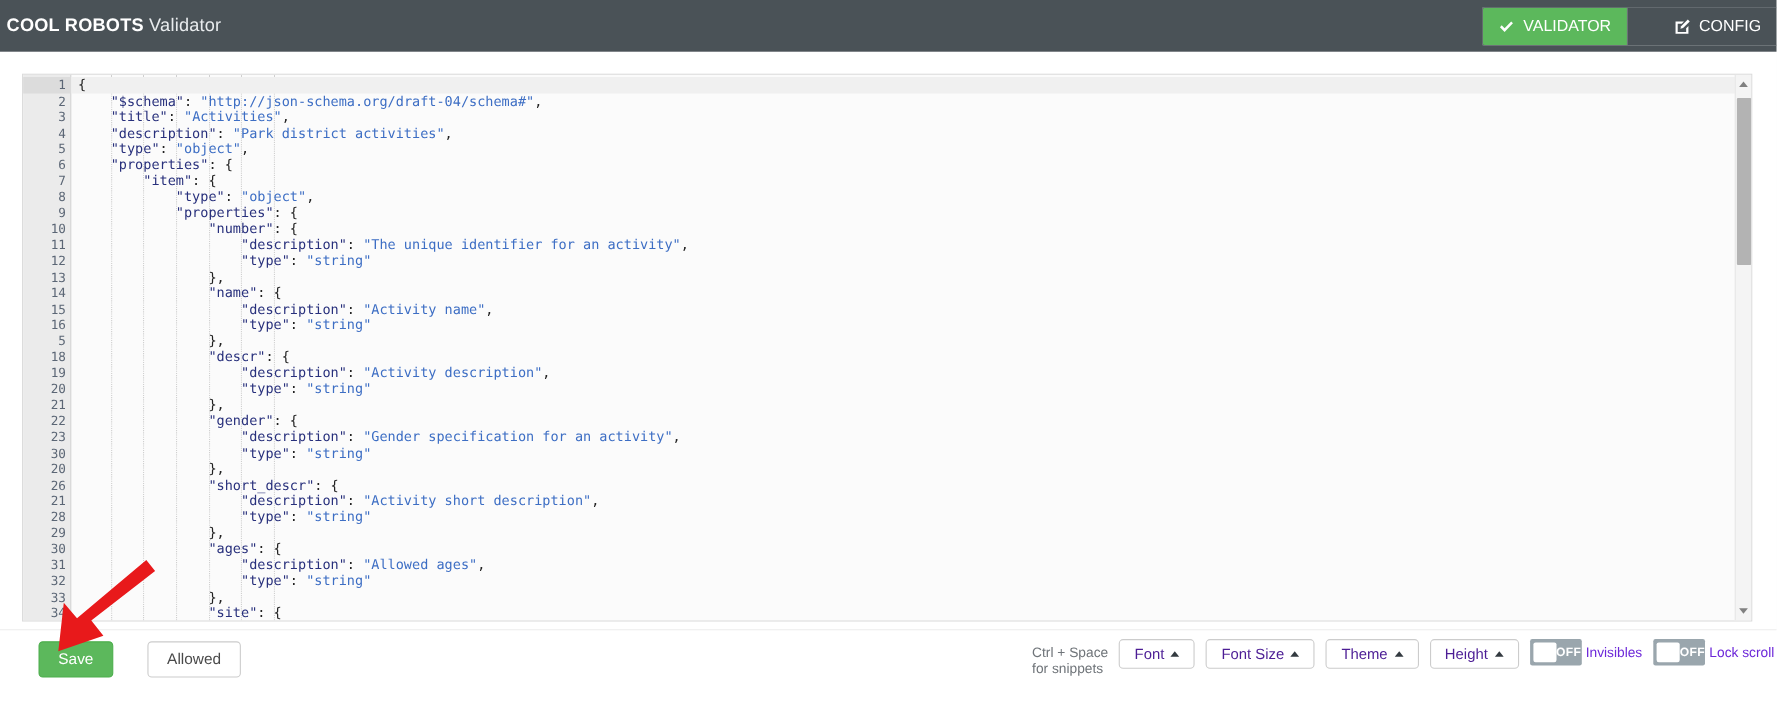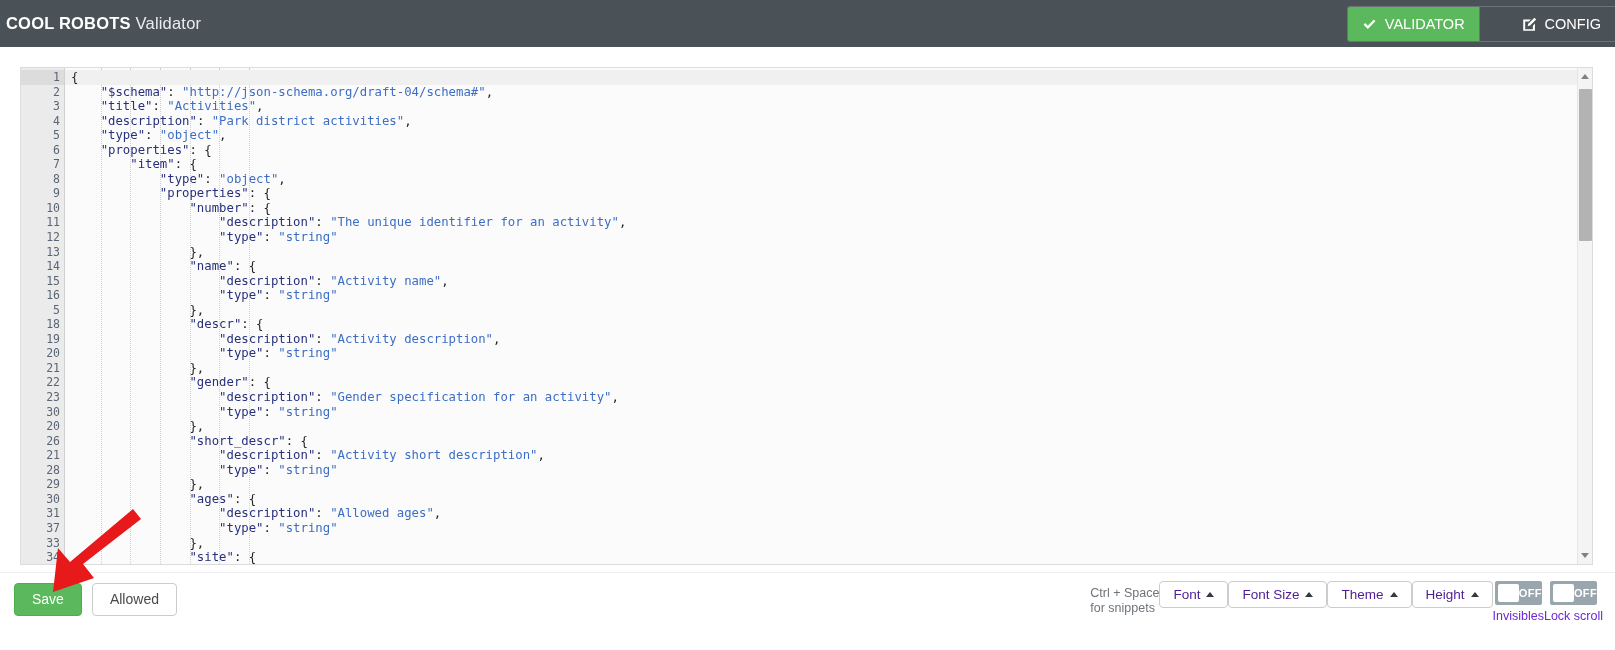--- a/index.html
+++ b/index.html
@@ -148,31 +148,32 @@
   #btn-left {
     position: absolute; left: 14px; top: 10px;
     display: flex; gap: 10px; align-items: center;
   }
   .btn {
     font-size: 14px;
     padding: 7px 17px;
     border-radius: 4px;
     cursor: pointer;
     line-height: 1.2;
+    margin-left: 21px;
   }
   #save-btn {
     background: #5cb85c; border: 1px solid #4cae4c; color: #ffffff;
   }
   #cancel-btn {
     background: #ffffff; border: 1px solid #cccccc; color: #4a4a4a;
   }
 
   #tools {
-    position: absolute; right: 12px; top: 8px;
-    display: flex; align-items: flex-start; 
+    position: absolute; right: 2px; top: 8px;
+    display: flex; align-items: flex-start; gap: 10px;
   }
   #snippet-hint {
     font-size: 12.5px; color: #6f7479;
     line-height: 15px; text-align: left;
     padding-top: 5px; white-space: nowrap;
   }
   .tool-btn {
     display: flex; align-items: center; gap: 6px;
     background: #ffffff;
     border: 1px solid #cccccc;
@@ -181,21 +182,21 @@
     font-size: 13.5px; color: #4c1d95;
     cursor: pointer; white-space: nowrap;
   }
   .caret-up {
     width: 0; height: 0;
     border-left: 4px solid transparent;
     border-right: 4px solid transparent;
     border-bottom: 5px solid #333a40;
   }
   .toggle-wrap {
-    display: flex; flex-direction: column; align-items: center; gap: 4px;
+    display: flex; flex-direction: row; align-items: center; gap: 4px;
   }
   .toggle {
     width: 47px; height: 24px;
     background: #9aa6ad;
     border-radius: 2px;
     display: flex; align-items: center;
     cursor: pointer;
   }
   .toggle .knob {
     width: 21px; height: 18px;
@@ -274,21 +275,21 @@
       <div class="gln">22<span class="fold"></span></div>
       <div class="gln">23</div>
       <div class="gln">30</div>
       <div class="gln">20</div>
       <div class="gln">26<span class="fold"></span></div>
       <div class="gln">21</div>
       <div class="gln">28</div>
       <div class="gln">29</div>
       <div class="gln">30<span class="fold"></span></div>
       <div class="gln">31</div>
-      <div class="gln">37</div>
+      <div class="gln">32</div>
       <div class="gln">33</div>
       <div class="gln">34</div>
     </div>
   <div id="code-area">
     <div id="indent-guides">
         <div class="iguide" style="left: 35.64px;"></div>
         <div class="iguide" style="left: 65.28px;"></div>
         <div class="iguide" style="left: 94.92px;"></div>
         <div class="iguide" style="left: 124.56px;"></div>
         <div class="iguide" style="left: 154.2px;"></div>

